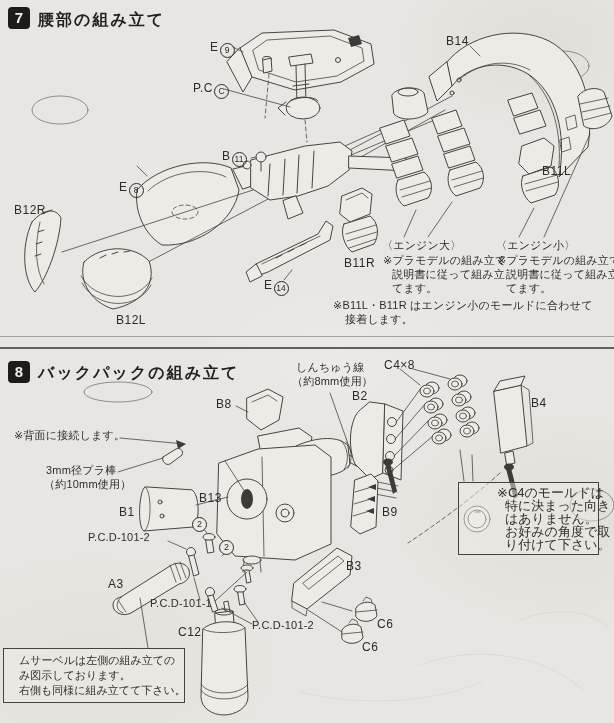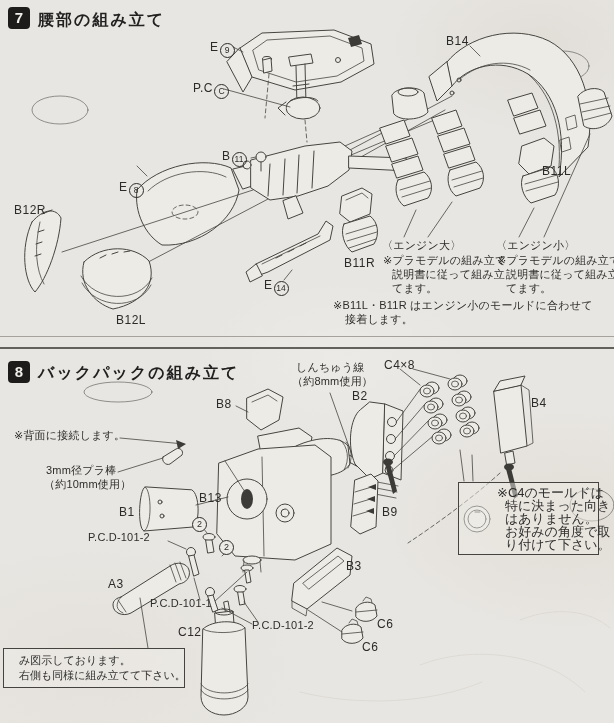--- a/index.html
+++ b/index.html
@@ -427,20 +427,21 @@
   <div class="note" style="left:252px;top:619px;">P.C.D-101-2</div>
   <div class="pl" style="left:382px;top:505px;">B9</div>
   <div class="pl" style="left:346px;top:559px;">B3</div>
   <div class="pl" style="left:377px;top:617px;">C6</div>
   <div class="pl" style="left:362px;top:640px;">C6</div>
 
   <div class="qty" style="left:192px;top:517px;">2</div>
   <div class="qty" style="left:219px;top:540px;">2</div>
 
   <div class="notebox" style="left:3px;top:648px;width:170px;">
+    <div class="ind">ムサーベルは左側の組み立ての</div>
     <div class="ind">み図示しております。</div>
     <div class="ind">右側も同様に組み立てて下さい。</div>
   </div>
 
   <div class="noteboxR" style="left:458px;top:482px;width:97px;height:65px;">
     <div>※C4のモールドは</div>
     <div class="ind">特に決まった向き</div>
     <div class="ind">はありません。</div>
     <div class="ind">お好みの角度で取</div>
     <div class="ind">り付けて下さい。</div>

